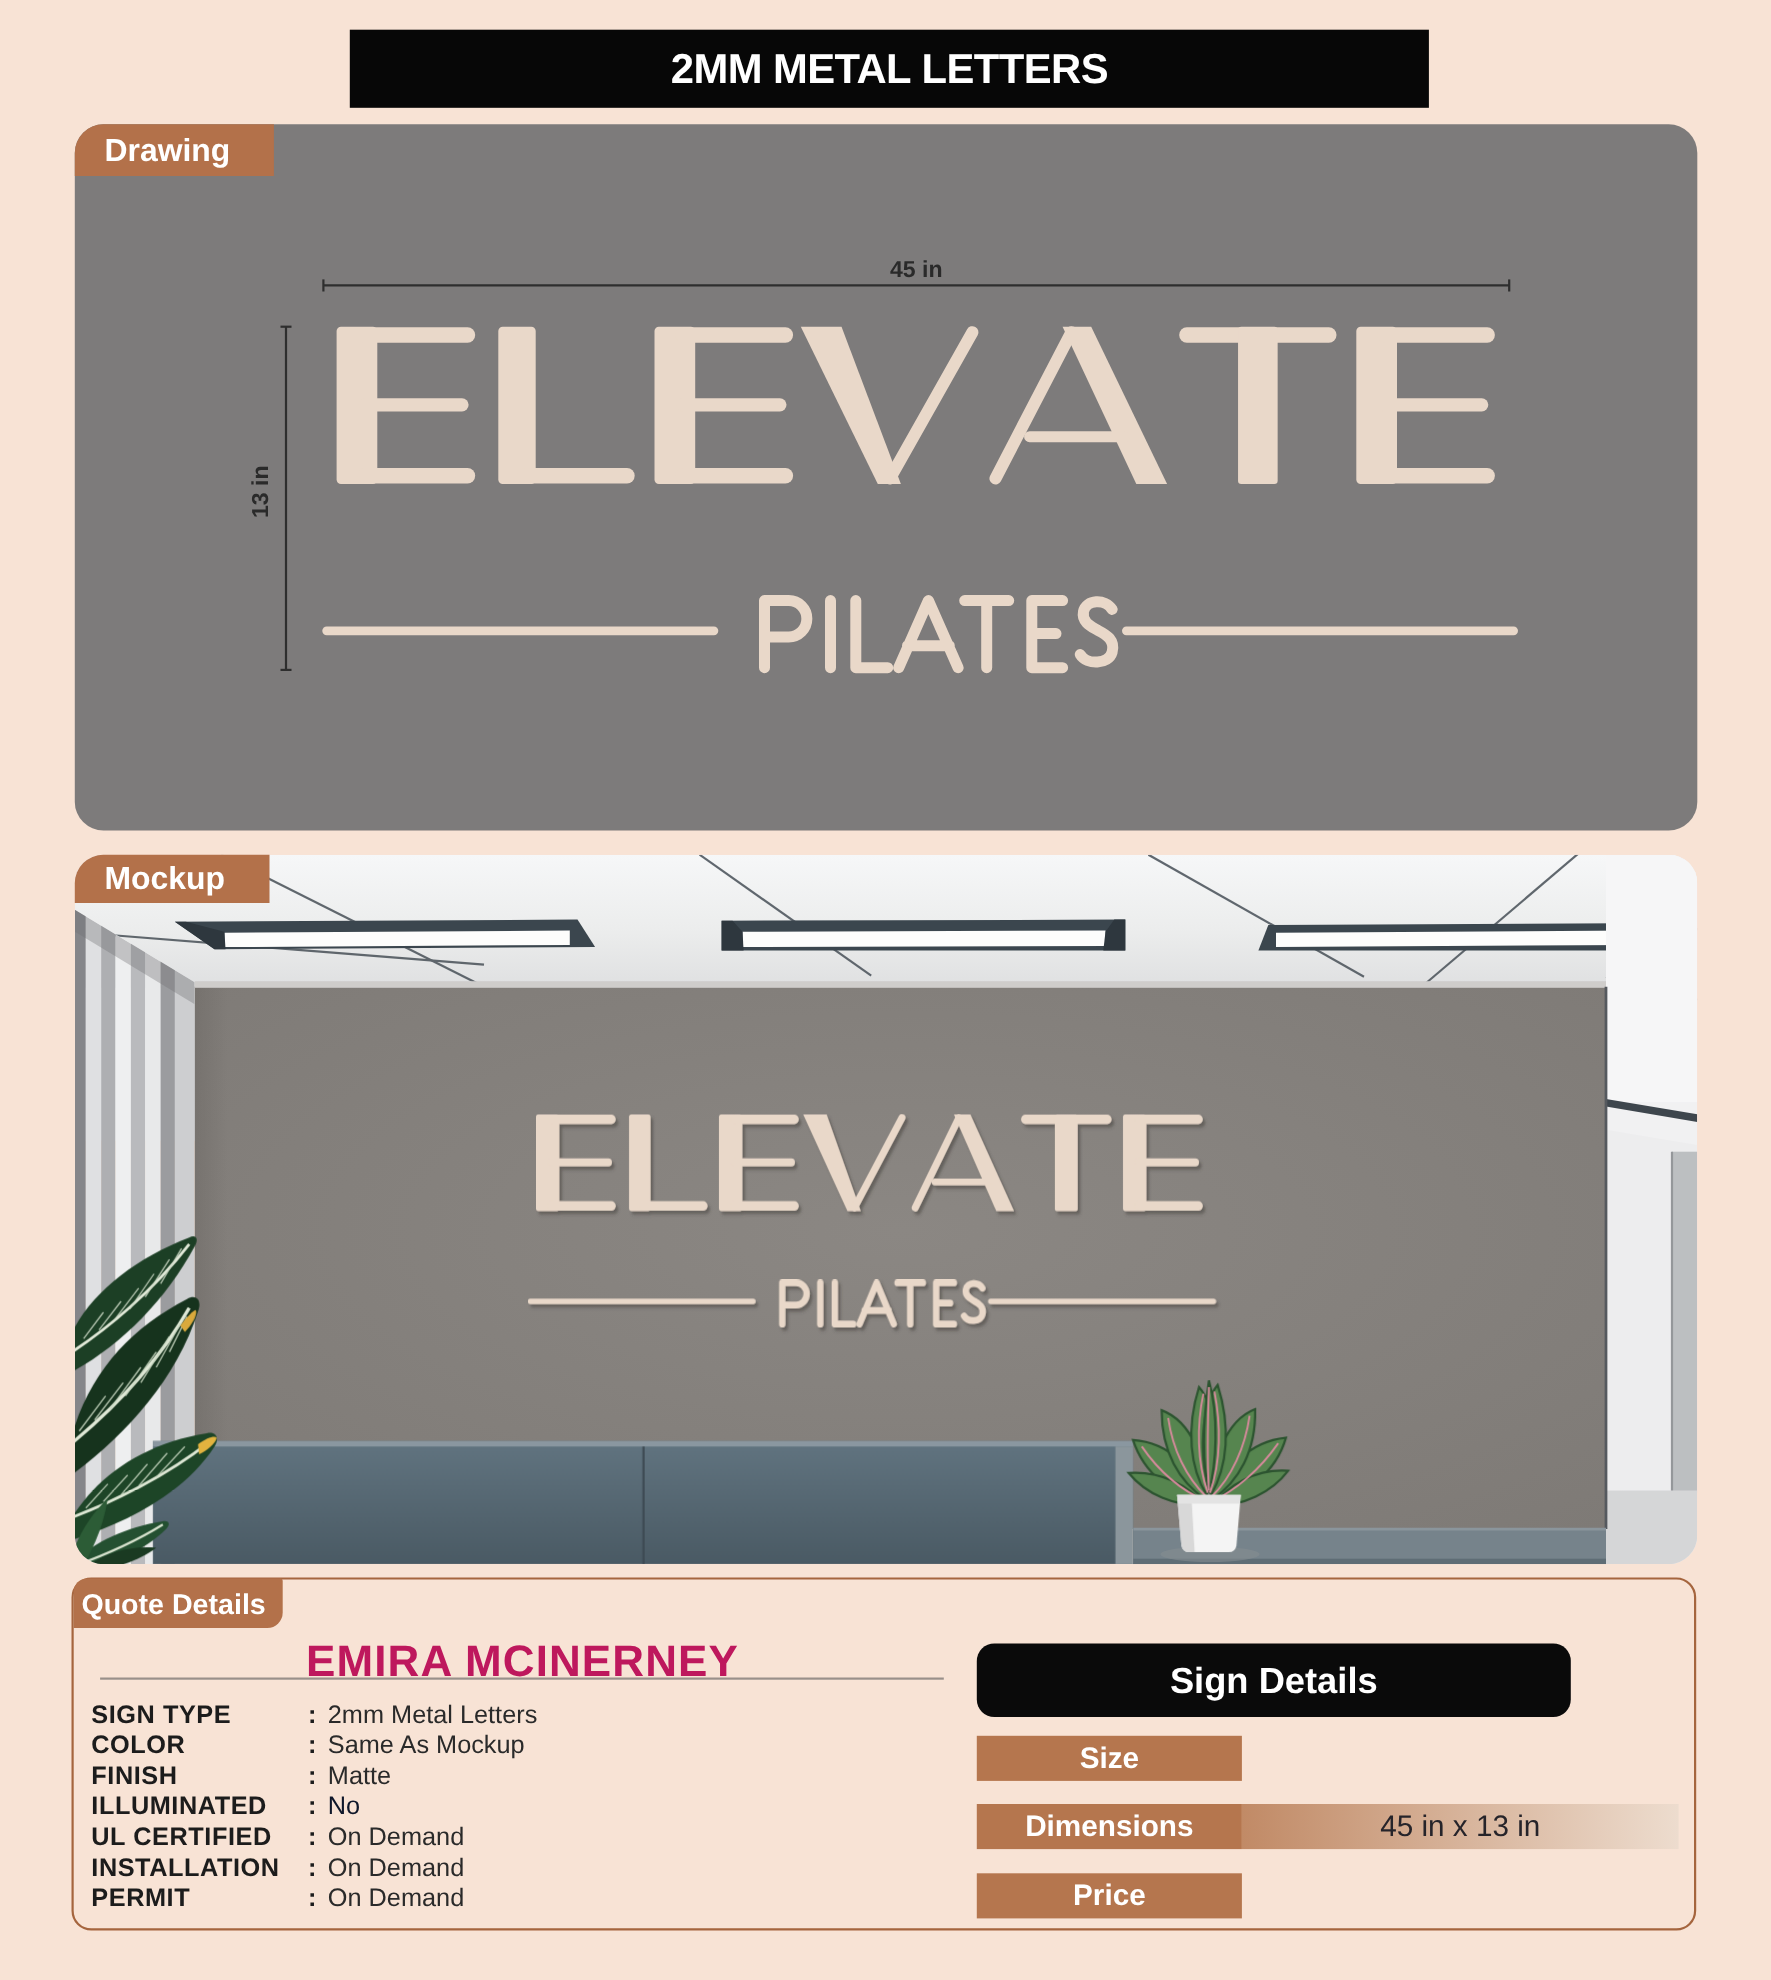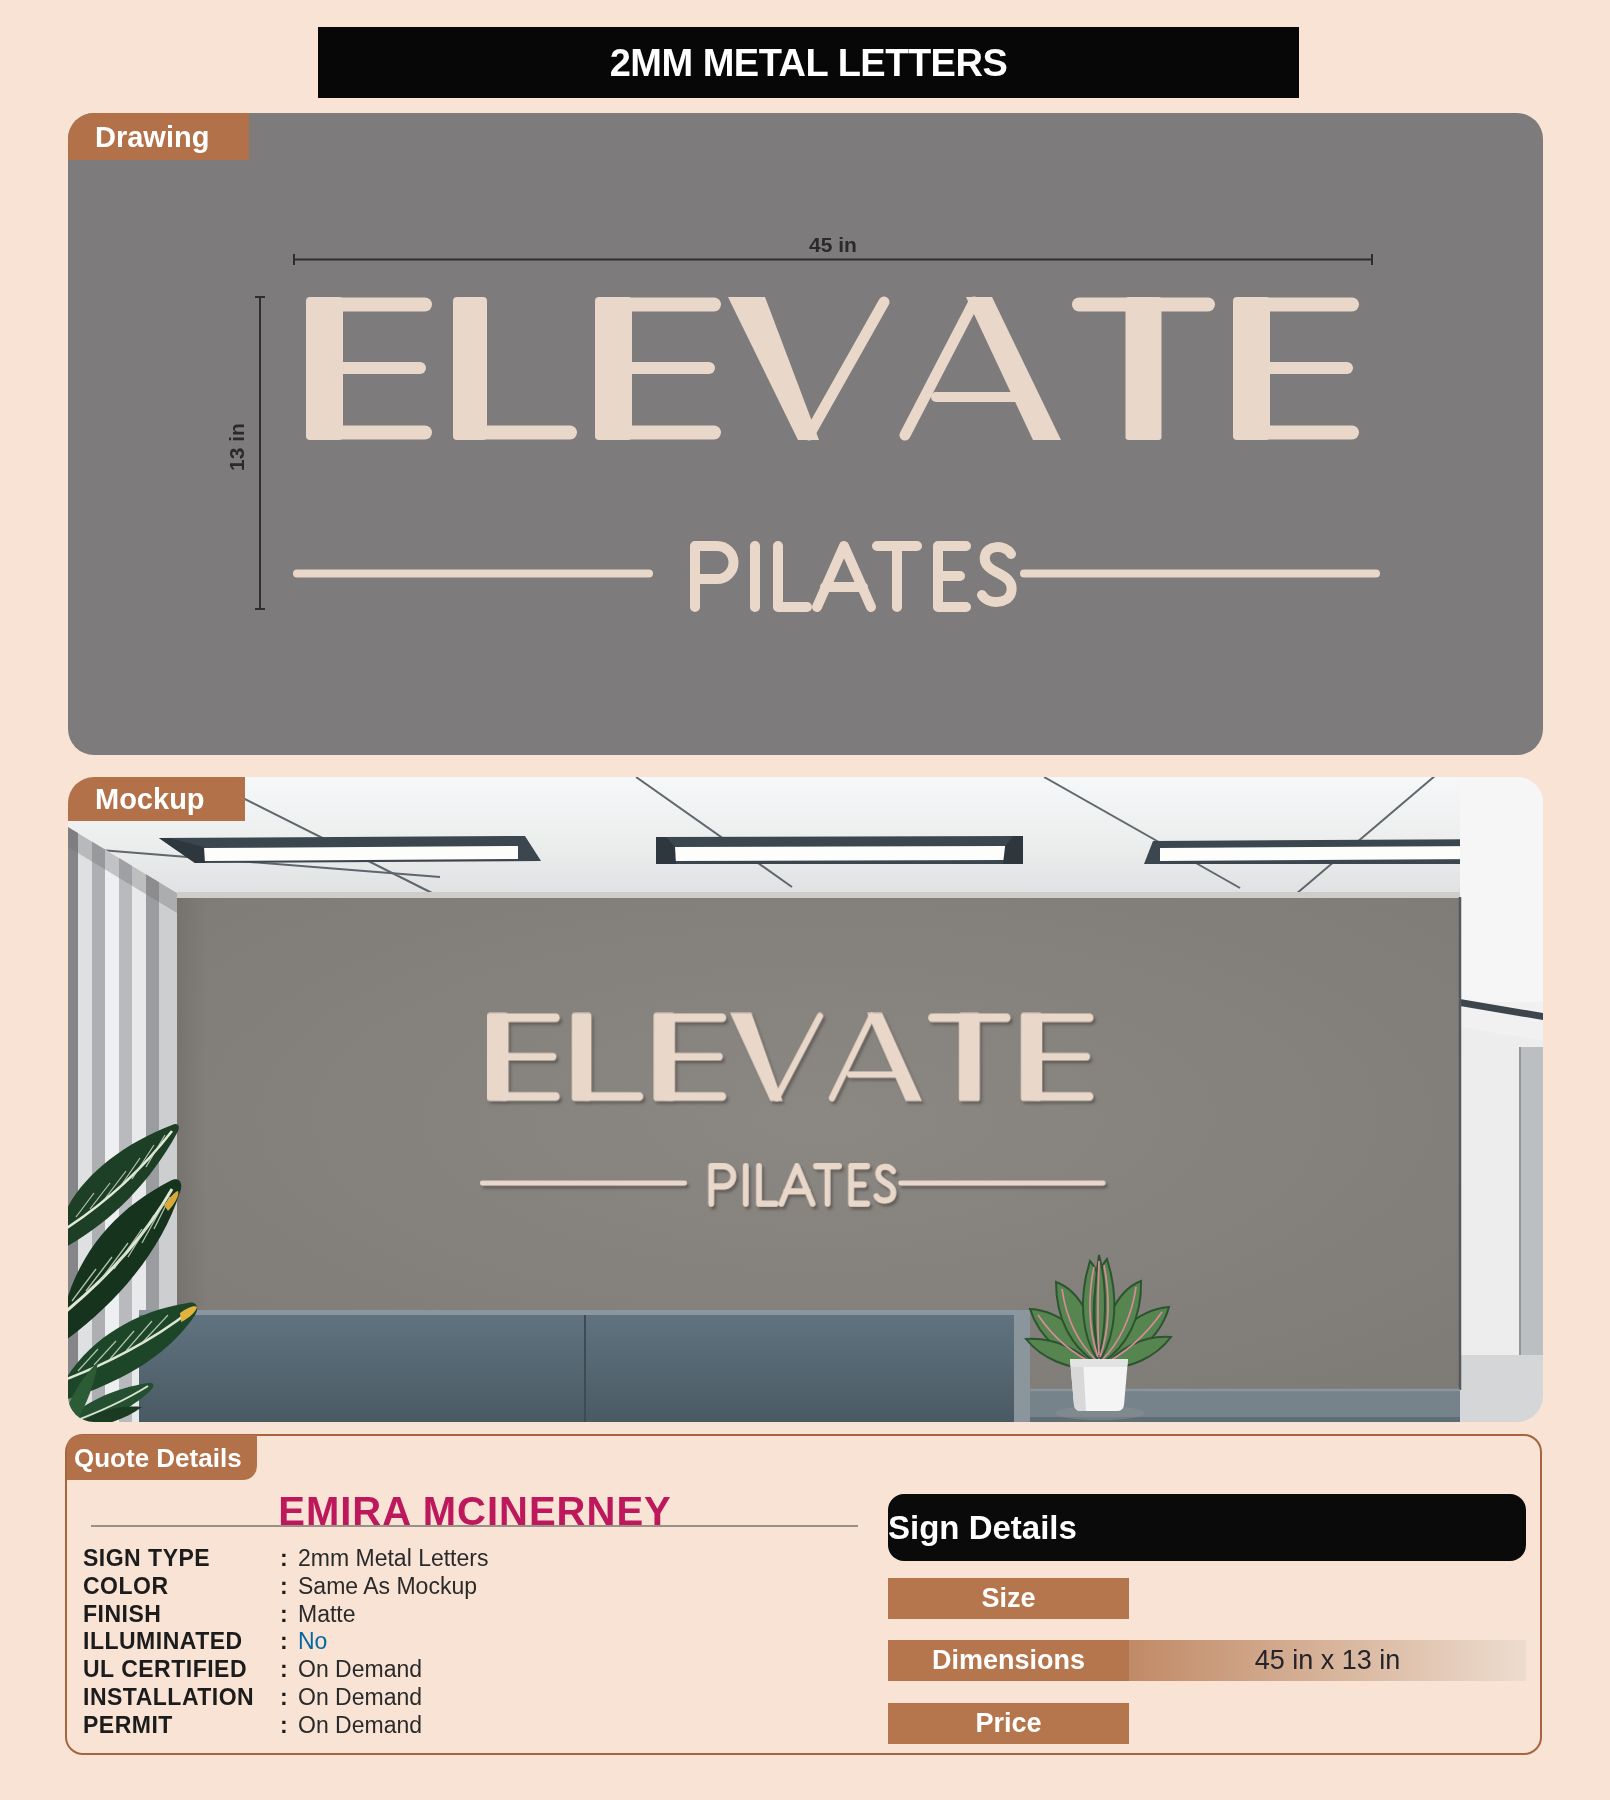--- a/index.html
+++ b/index.html
@@ -280,27 +280,27 @@
 <div class="tab" style="left:67px;top:1435px;width:190px;height:45px;border-radius:12px 2px 14px 0;font-size:26px;line-height:46px;padding-left:7px;box-sizing:border-box;white-space:nowrap">Quote Details</div>
 
 <div style="position:absolute;left:85px;top:1489px;width:780px;text-align:center;font-size:40px;font-weight:bold;letter-spacing:1px;color:#be185d">EMIRA MCINERNEY</div>
 
 <div style="position:absolute;left:91px;top:1525px;width:767px;height:2px;background:#99908a"></div>
 
 <div style="position:absolute;left:83px;top:1545px;font-size:23px;color:#1c1c1c;line-height:27.8px">
   <div><b style="display:inline-block;width:197px;letter-spacing:0.5px">SIGN TYPE</b><b style="display:inline-block;width:18px">:</b><span style="color:#2a2a2a">2mm Metal Letters</span></div>
   <div><b style="display:inline-block;width:197px;letter-spacing:0.5px">COLOR</b><b style="display:inline-block;width:18px">:</b><span style="color:#2a2a2a">Same As Mockup</span></div>
   <div><b style="display:inline-block;width:197px;letter-spacing:0.5px">FINISH</b><b style="display:inline-block;width:18px">:</b><span style="color:#2a2a2a">Matte</span></div>
-  <div><b style="display:inline-block;width:197px;letter-spacing:0.5px">ILLUMINATED</b><b style="display:inline-block;width:18px">:</b><span style="color:#0369a1">No</span></div>
+  <div><b style="display:inline-block;width:197px;letter-spacing:0.5px">ILLUMINATED</b><b style="display:inline-block;width:18px">:</b><span style="color:#0f172a">No</span></div>
   <div><b style="display:inline-block;width:197px;letter-spacing:0.5px">UL CERTIFIED</b><b style="display:inline-block;width:18px">:</b><span style="color:#2a2a2a">On Demand</span></div>
   <div><b style="display:inline-block;width:197px;letter-spacing:0.5px">INSTALLATION</b><b style="display:inline-block;width:18px">:</b><span style="color:#2a2a2a">On Demand</span></div>
   <div><b style="display:inline-block;width:197px;letter-spacing:0.5px">PERMIT</b><b style="display:inline-block;width:18px">:</b><span style="color:#2a2a2a">On Demand</span></div>
 </div>
 
-<div style="position:absolute;left:888px;top:1494px;width:638px;height:67px;background:#0a0a0a;border-radius:16px;color:#fff;font-weight:bold;font-size:33px;line-height:67px">Sign Details</div>
+<div style="position:absolute;left:888px;top:1494px;width:540px;height:67px;background:#0a0a0a;border-radius:16px;color:#fff;font-weight:bold;font-size:33px;text-align:center;line-height:67px">Sign Details</div>
 
 <div style="position:absolute;left:888px;top:1578px;width:638px;height:41px;display:flex">
   <div style="width:241px;background:#b5764e;color:#fff;font-weight:bold;font-size:27px;text-align:center;line-height:41px">Size</div>
 </div>
 
 <div style="position:absolute;left:888px;top:1640px;width:638px;height:41px;display:flex">
   <div style="width:241px;background:#b5764e;color:#fff;font-weight:bold;font-size:27px;text-align:center;line-height:41px">Dimensions</div>
   <div style="flex:1;background:linear-gradient(90deg,#c18a66,#eddcce);color:#26242a;font-weight:normal;font-size:27px;text-align:center;line-height:41px">45 in x 13 in</div>
 </div>
 

